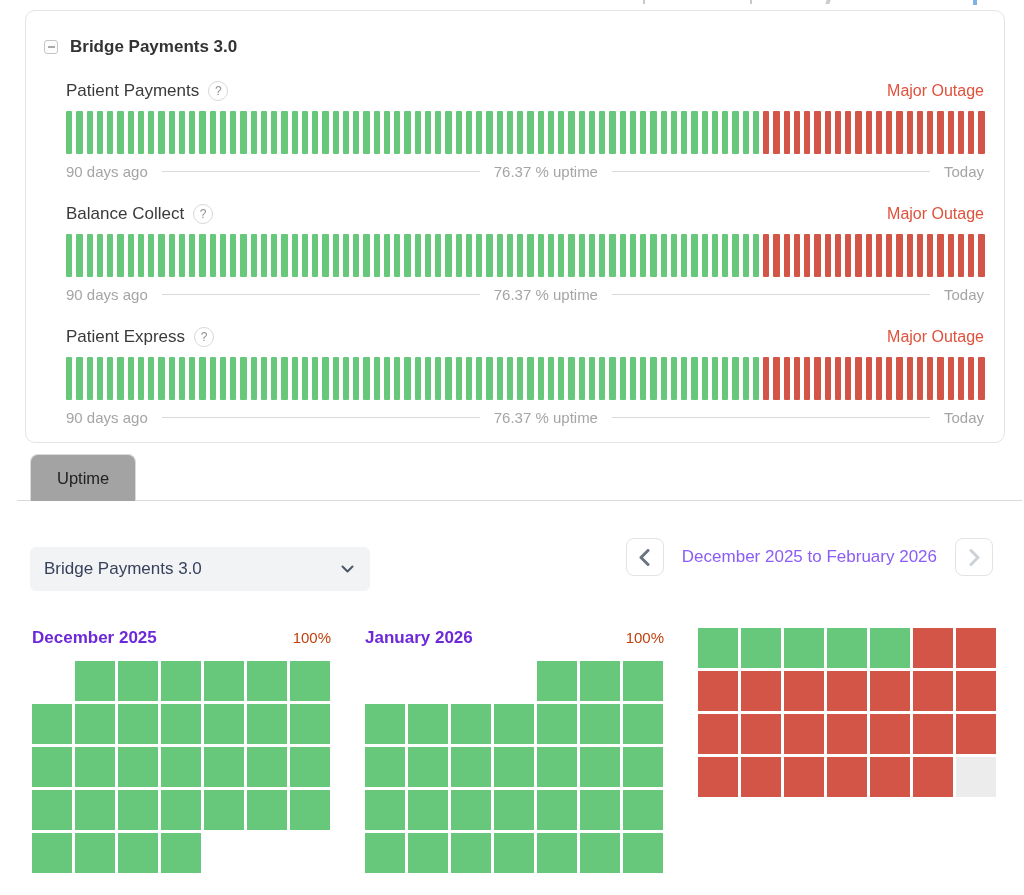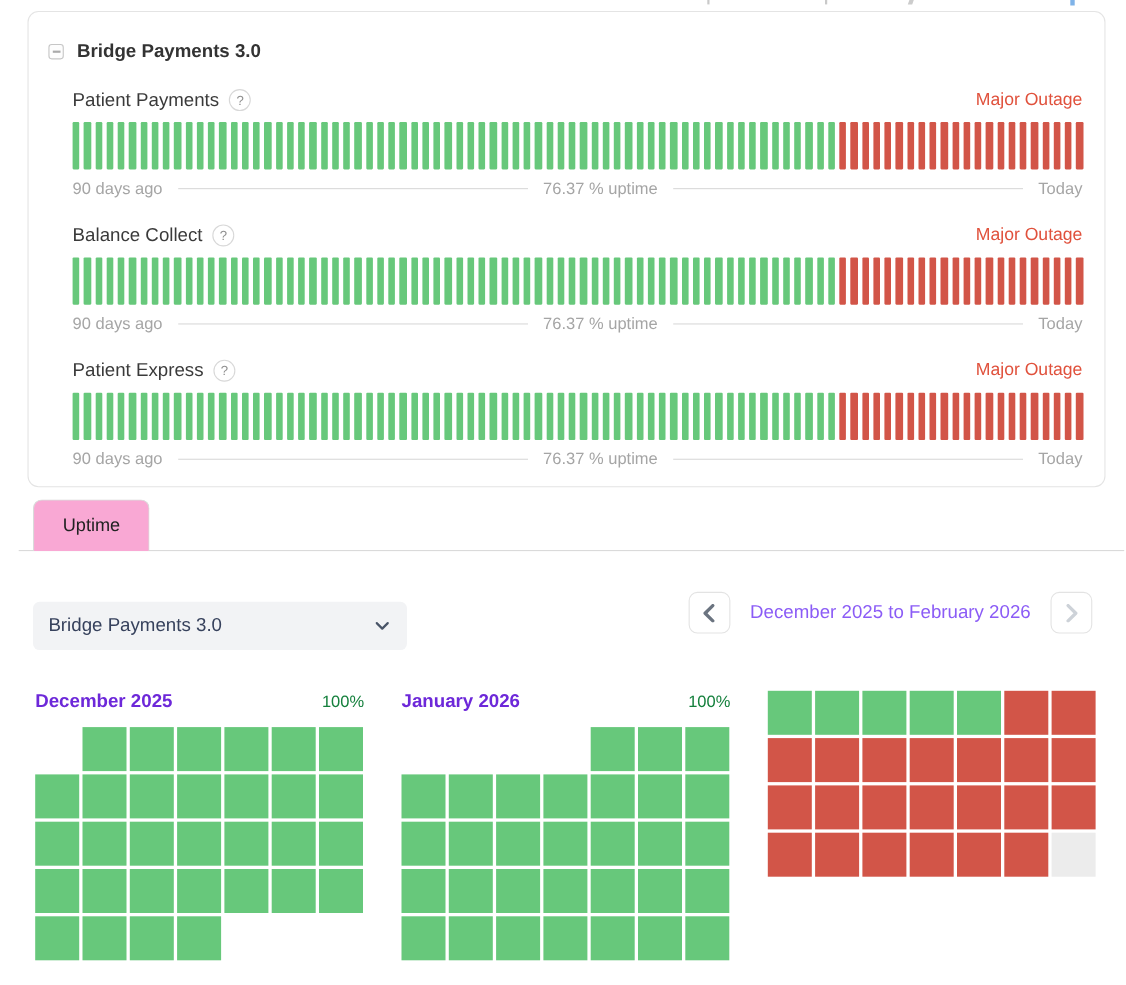--- a/index.html
+++ b/index.html
@@ -73,21 +73,21 @@
     position: absolute; top: 454px; left: 17px; right: 2px; height: 47px;
     border-bottom: 1px solid #dadada;
     display: flex; align-items: stretch; padding-left: 13px;
   }
   .tab {
     display: flex; align-items: center;
     padding: 0 26px; font-size: 16.5px; cursor: pointer;
   }
   .tab.inactive { color: #b9b9b9; }
   .tab.active {
-    color: #222; background: #f9a8d4;
+    color: #222; background: #a3a3a3;
     border: 1px solid #dadada; border-bottom: none;
     border-radius: 8px 8px 0 0;
     margin-bottom: -1px;
     text-align: right;
   }
 
   
   .service-select {
     position: absolute; left: 30px; top: 547px;
     width: 340px; height: 44px;
@@ -110,21 +110,21 @@
   .range-label { font-size: 17px; color: #8b5cf6; white-space: nowrap; }
 
   
   .months { position: absolute; top: 628px; left: 32px; display: flex; gap: 34px; }
   .month { width: 299px; }
   .month-head {
     display: flex; justify-content: space-between; align-items: baseline;
     margin-bottom: 13px;
   }
   .month-title { font-size: 17px; font-weight: bold; color: #6d28d9; }
-  .month-pct { font-size: 15px; color: #15803d; }
+  .month-pct { font-size: 15px; color: #c2410c; }
   .grid {
     display: grid;
     grid-template-columns: repeat(7, 40px);
     grid-auto-rows: 40px;
     gap: 3px;
   }
   .cell.up { background: var(--up); }
   .cell.down { background: var(--down); }
   .cell.future { background: var(--future); }
   .cell.empty { background: transparent; }

